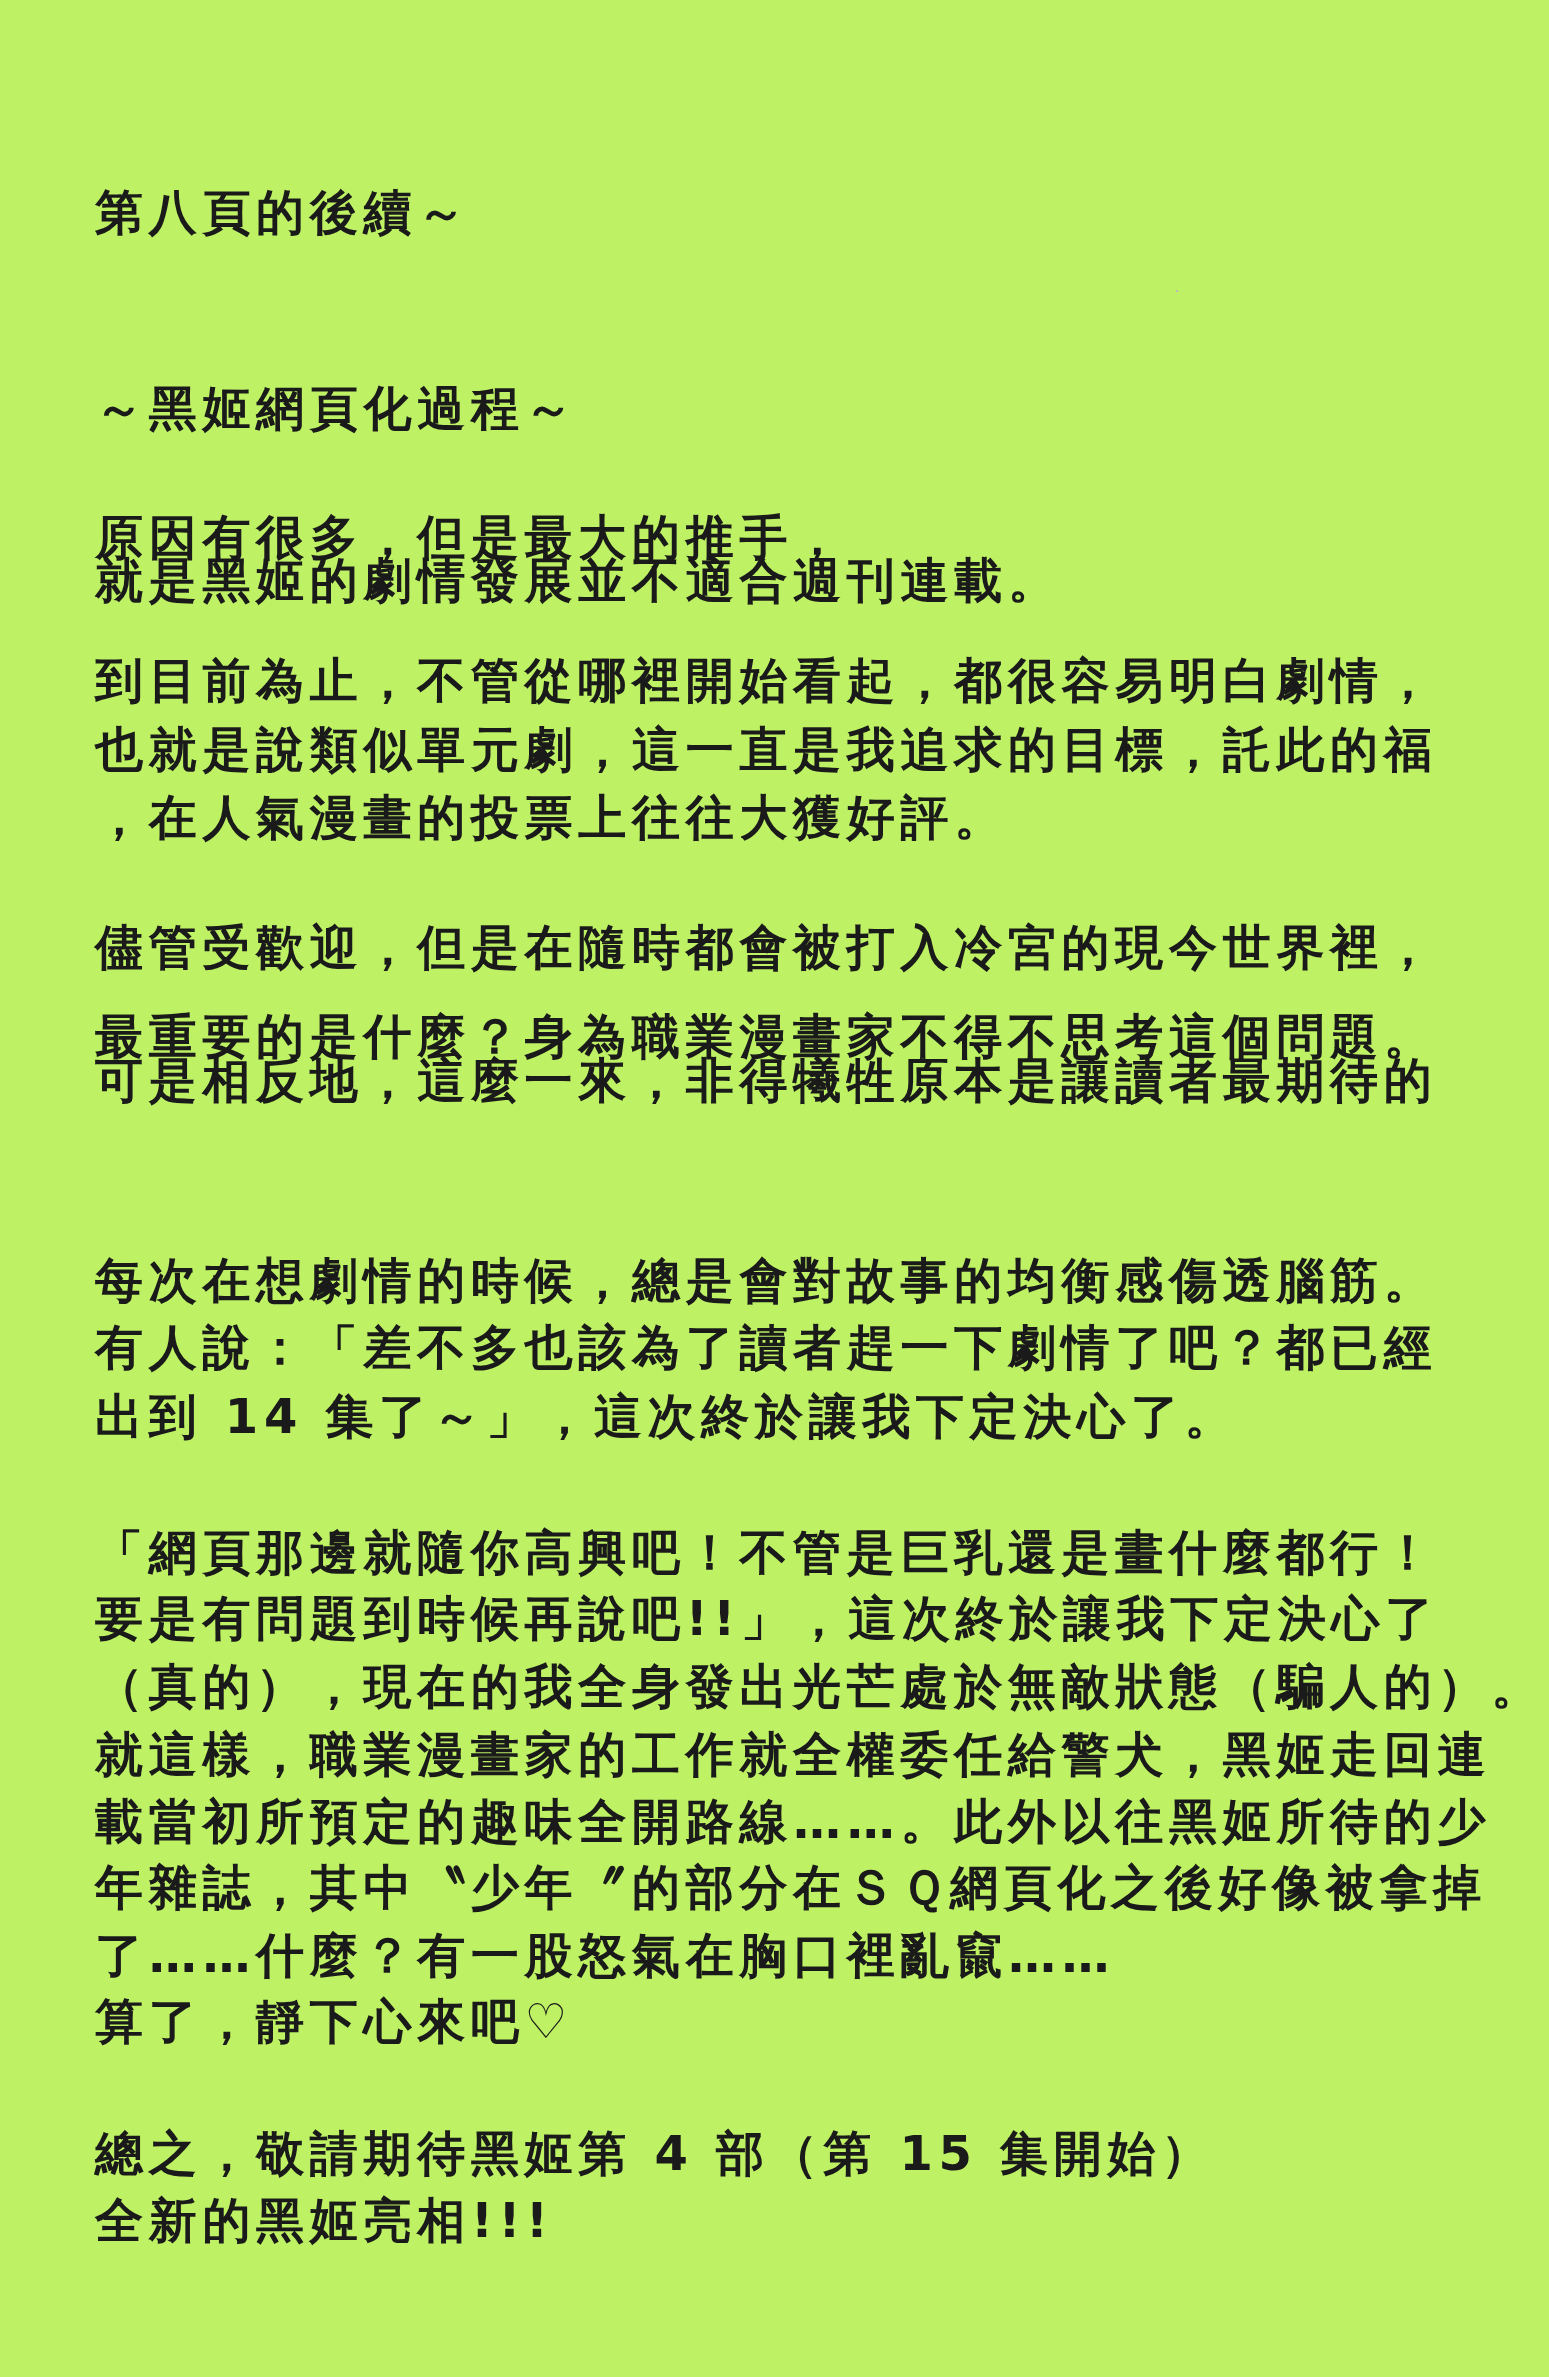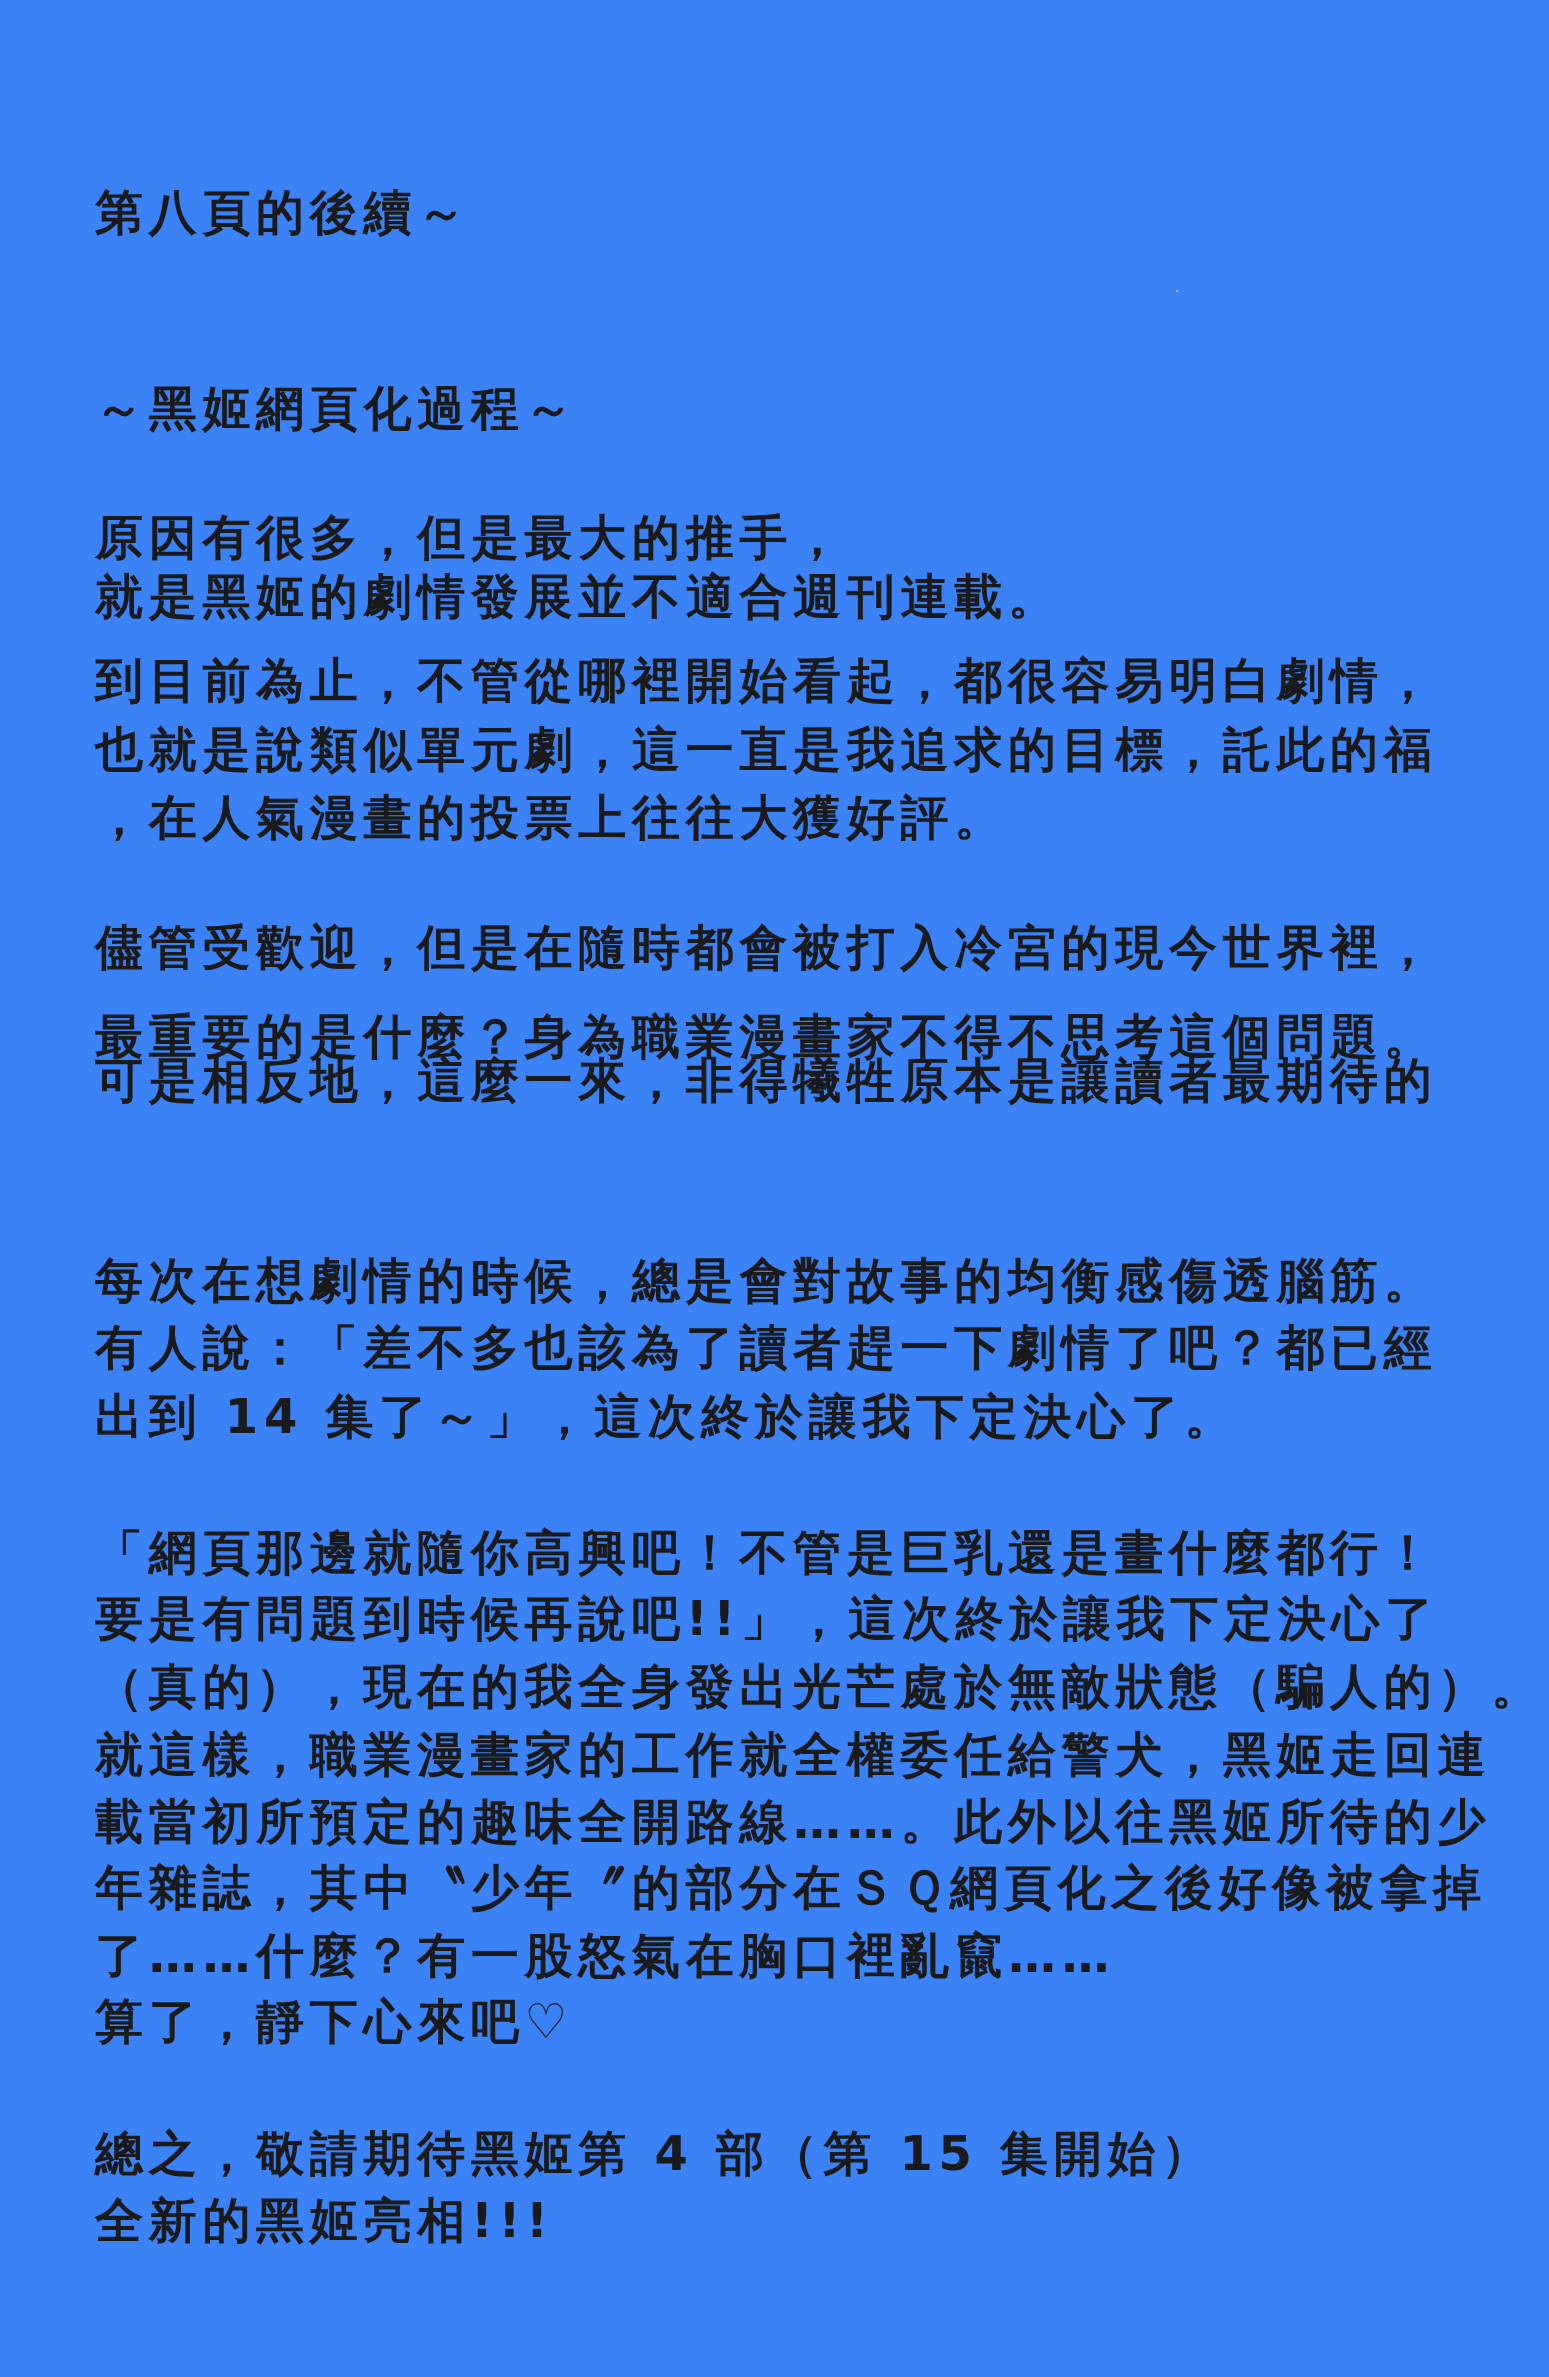--- a/index.html
+++ b/index.html
@@ -1,33 +1,33 @@
 <!DOCTYPE html>
 <html style="font-size:15px"><head>
 <meta charset="utf-8">
 <style>
   html, body { margin: 0; padding: 0; background: #ffffff; }
   body { width: 1549px; height: 2378px; position: relative; overflow: hidden;
          font-family: "DejaVu Sans", sans-serif; color: #1a1a1a; }
-  .page { position: absolute; left: 0; top: 0; width: 1549px; height: 2378px; background: #3b82f6; }
+  .page { position: absolute; left: 0; top: 0; width: 1549px; height: 2378px; background: #bef264; }
   .line { position: absolute; left: 95px; font-size: 48px; line-height: 57px;
           letter-spacing: 5.7px; white-space: nowrap; font-weight: bold; }
   .dot { position: absolute; left: 1176px; top: 290px; width: 1.9px; height: 1.9px; background: #bbb; }
 </style>
 </head>
 <body>
 
 <div class="page">
   <div class="dot"></div>
 
   <div class="line" style="top:184px">第八頁的後續～</div>
   <div class="line" style="top:380px">～黑姬網頁化過程～</div>
 
   <div class="line" style="top:509px">原因有很多，但是最大的推手，</div>
-  <div class="line" style="top:568px">就是黑姬的劇情發展並不適合週刊連載。</div>
+  <div class="line" style="top:552px">就是黑姬的劇情發展並不適合週刊連載。</div>
   <div class="line" style="top:652px">到目前為止，不管從哪裡開始看起，都很容易明白劇情，</div>
   <div class="line" style="top:789px">，在人氣漫畫的投票上往往大獲好評。</div>
   <div class="line" style="top:721px">也就是說類似單元劇，這一直是我追求的目標，託此的福</div>
 
   <div class="line" style="top:919px">儘管受歡迎，但是在隨時都會被打入冷宮的現今世界裡，</div>
   <div class="line" style="top:1008px">最重要的是什麼？身為職業漫畫家不得不思考這個問題。</div>
   <div class="line" style="top:1052px">可是相反地，這麼一來，非得犧牲原本是讓讀者最期待的</div>
 
   <div class="line" style="top:1252px">每次在想劇情的時候，總是會對故事的均衡感傷透腦筋。</div>
   <div class="line" style="top:1319px">有人說：「差不多也該為了讀者趕一下劇情了吧？都已經</div>

